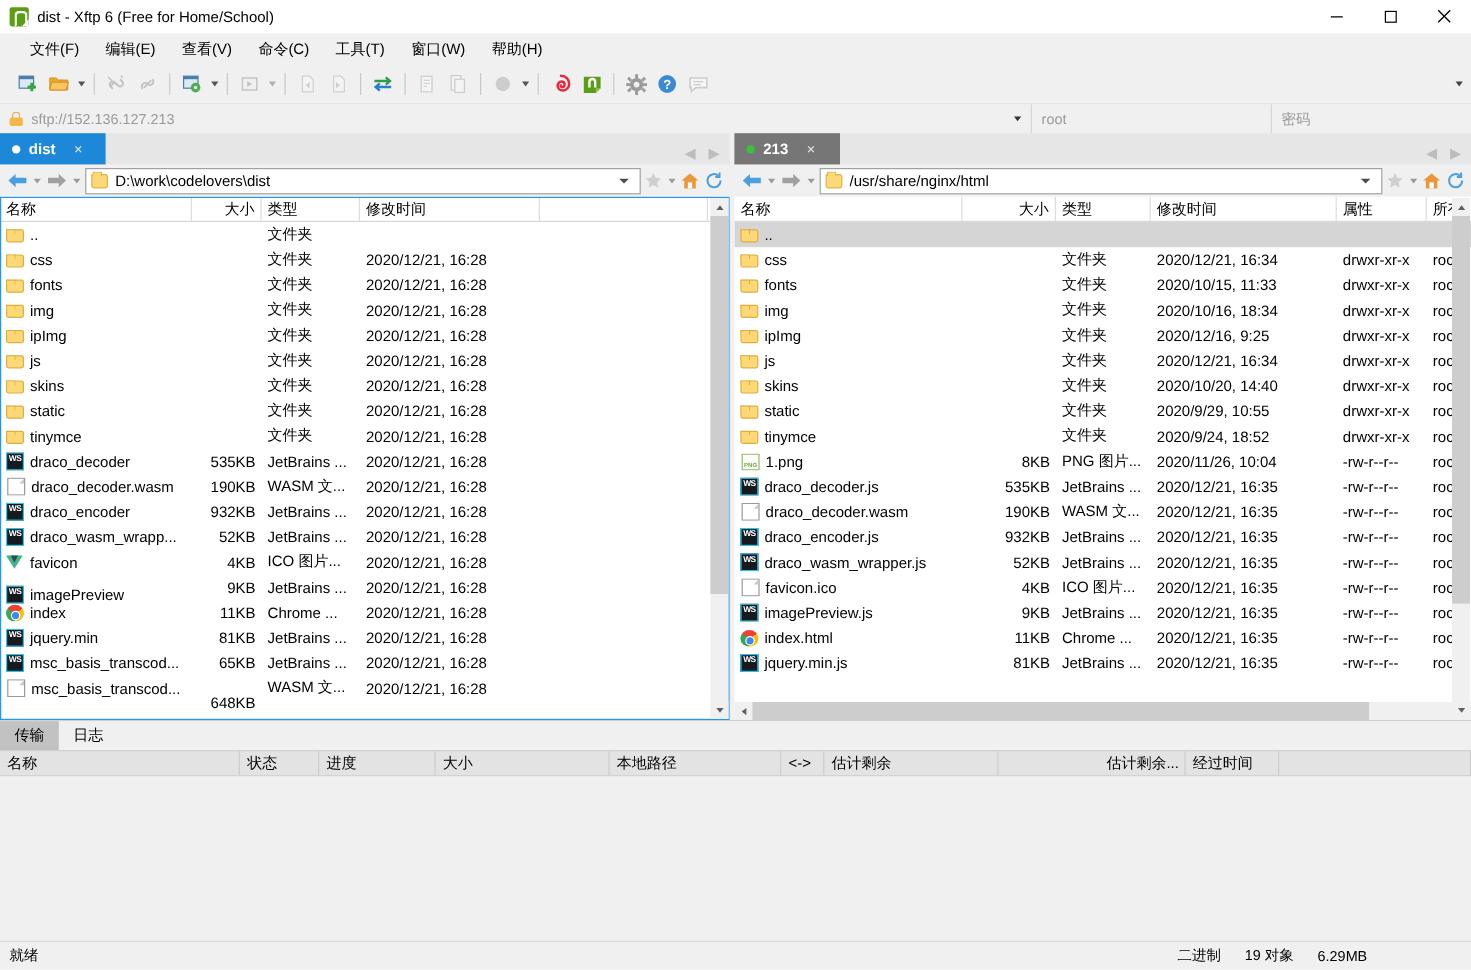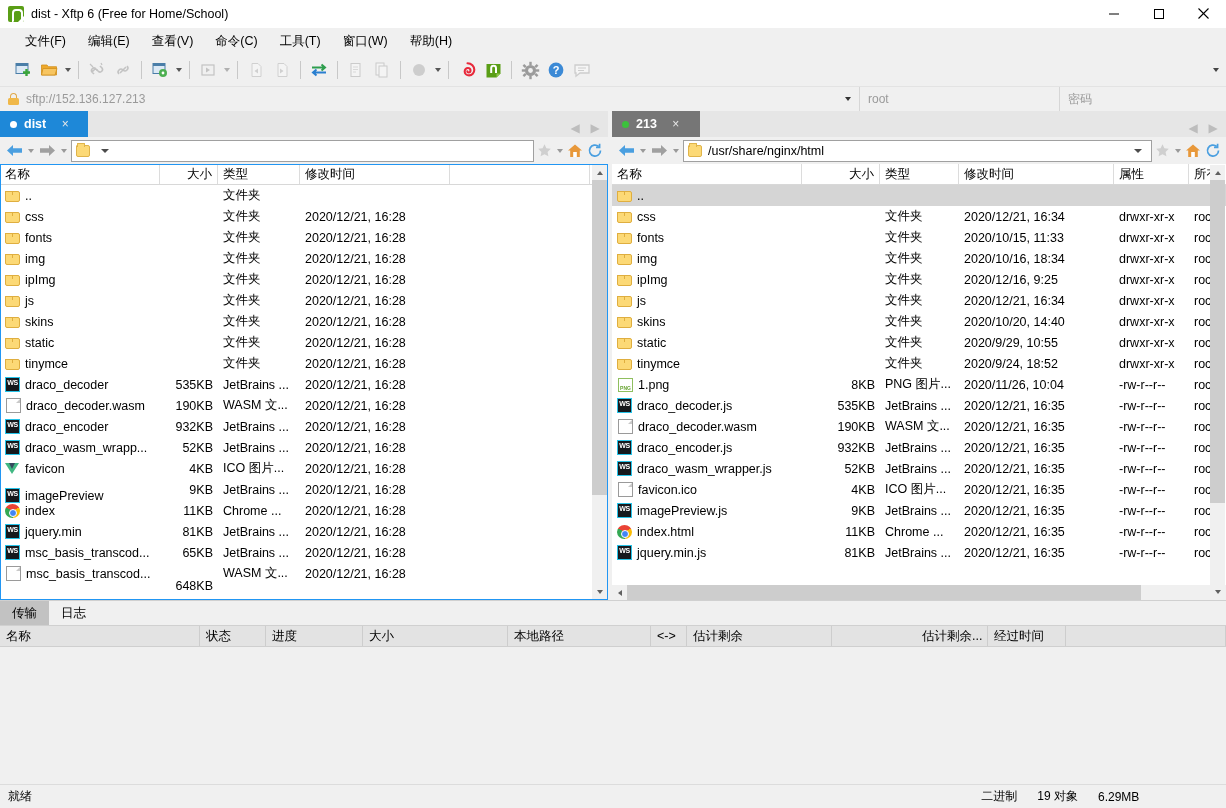--- a/index.html
+++ b/index.html
@@ -564,20 +564,21 @@
         </div>
         <div class="nav-caret"></div>
         <div class="nav-arrow">
           <svg width="17" height="15" viewBox="0 0 17 15">
               <path d="M16 7.5L10 2v3.2H1v4.6h9V13z" fill="#a0a0a0"></path>
             </svg>
         </div>
         <div class="nav-caret"></div>
         <div class="addr-input">
           <span class="addr-folder"></span>
+          <span class="addr-text">D:\work\codelovers\dist</span>
           <span class="addr-drop"></span>
         </div>
         <div class="ab-icon">
           <svg width="15" height="15" viewBox="0 0 15 15">
               <path d="M7.5 1.2l1.9 4 4.4.6-3.2 3.1.8 4.4-3.9-2.1-3.9 2.1.8-4.4L1.2 5.8l4.4-.6z" fill="#cfcfcf"></path>
             </svg>
         </div>
         <div class="nav-caret"></div>
         <div class="ab-icon">
           <svg width="16" height="15" viewBox="0 0 16 15">

